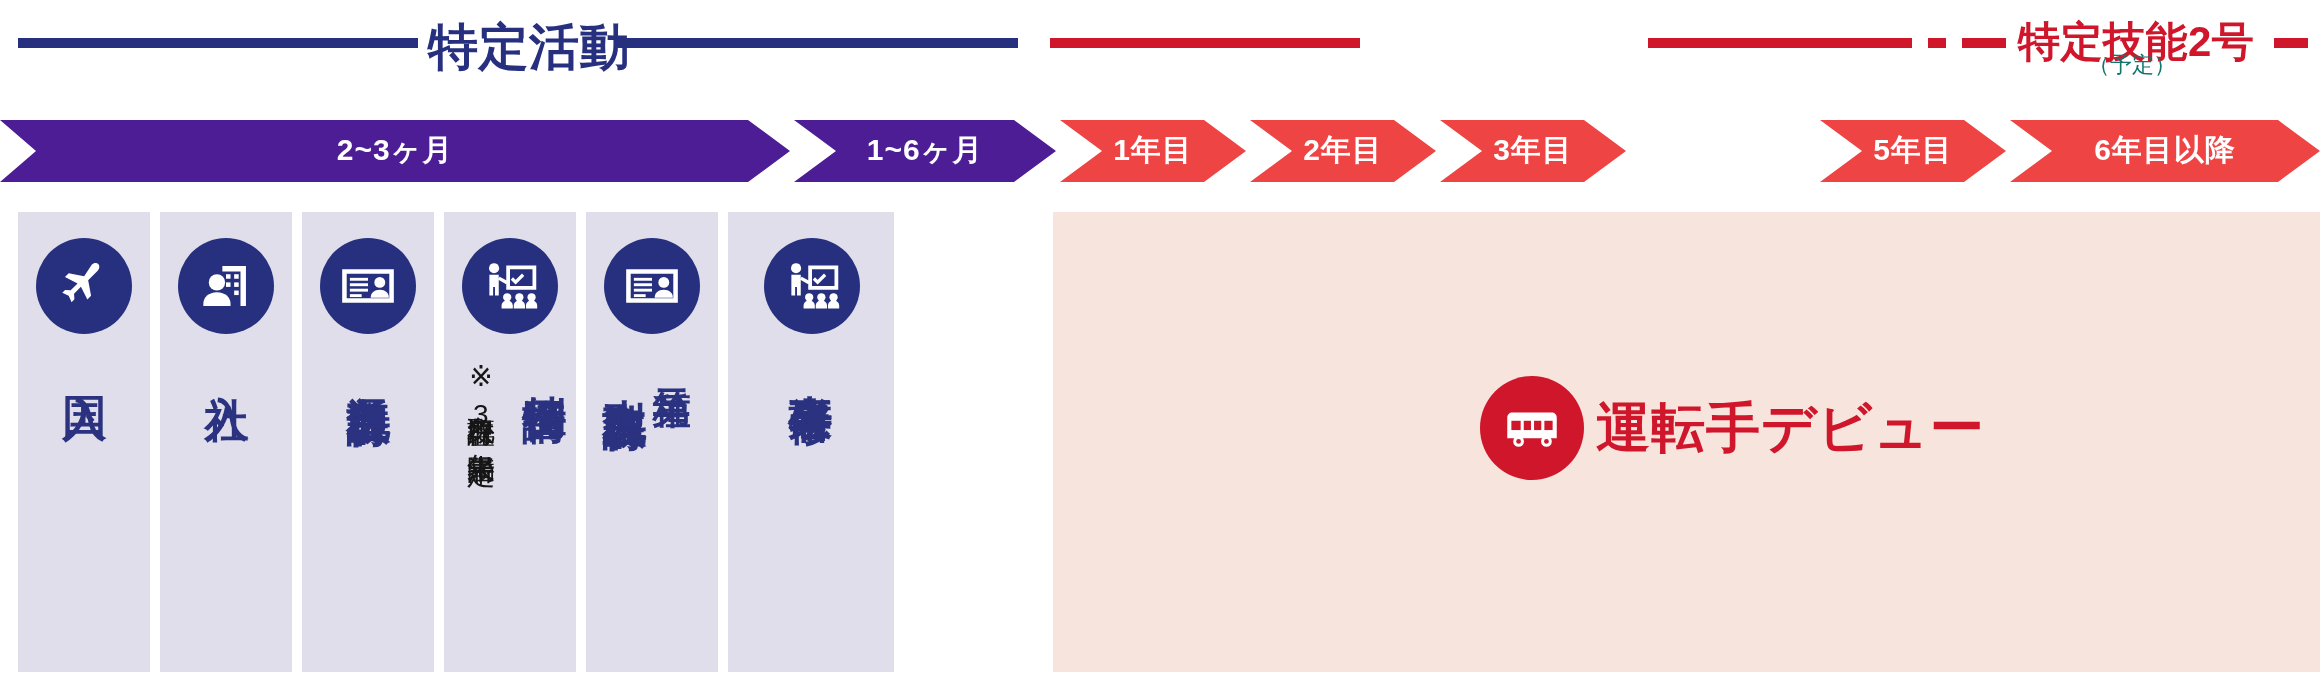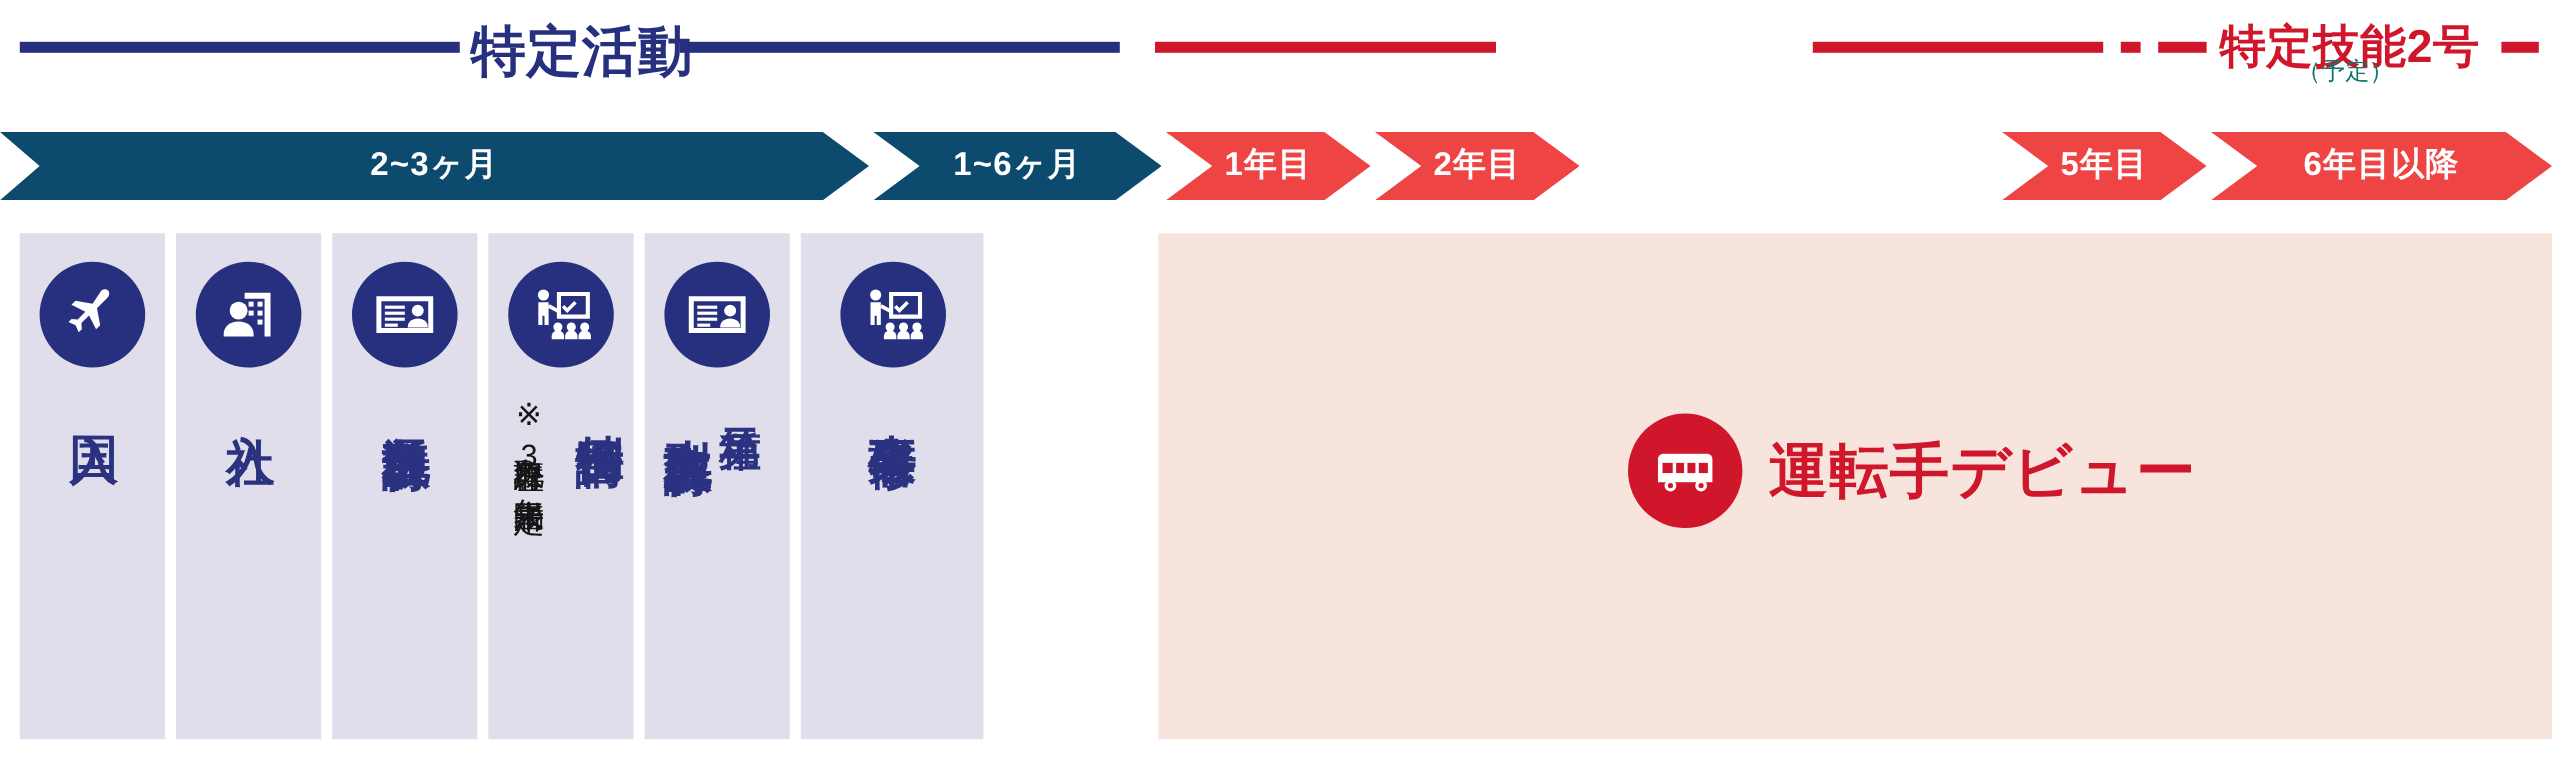--- a/index.html
+++ b/index.html
@@ -13,38 +13,38 @@
   .hdr-rule.red{background:#cf162b;}
   .hdr-label{position:absolute;font-weight:700;white-space:nowrap;letter-spacing:.5px;}
   .hdr-label.blue{color:#26307f;}
   .hdr-label.red{color:#cf162b;}
   .hdr-sub{position:absolute;font-weight:400;color:#0f766e;white-space:nowrap;}
 
   
   .ribbon{position:absolute;left:0;top:120;width:2320px;height:62px;}
   .chev{position:absolute;top:0;height:62px;display:flex;align-items:center;justify-content:center;
         color:#fff;font-weight:700;font-size:30px;letter-spacing:1px;}
-  .chev.blue{background:#0c4a6e;}
+  .chev.blue{background:#4c1d95;}
   .chev.red{background:#ef4444;}
   .chev span{position:relative;z-index:2;line-height:1;transform:translateY(-1px);}
 
   
   .cards{position:absolute;left:0;top:0;width:2320px;height:699px;}
   .card{position:absolute;top:212px;height:460px;background:#dfdeea;}
   .pink{position:absolute;top:212px;height:460px;background:#f7e4dc;}
 
   .circ{position:absolute;border-radius:50%;background:#26307f;display:flex;align-items:center;justify-content:center;}
   .circ svg{display:block;}
 
   .vlabel{position:absolute;writing-mode:vertical-rl;text-orientation:upright;
           color:#2b3280;font-weight:700;line-height:1.02;letter-spacing:2px;white-space:nowrap;}
   .vnote{position:absolute;writing-mode:vertical-rl;text-orientation:upright;
          color:#161616;font-weight:500;line-height:1.05;letter-spacing:1px;white-space:nowrap;}
 
-  .debut{position:absolute;display:flex;align-items:center;gap:24px;}
+  .debut{position:absolute;display:flex;align-items:center;gap:12px;}
   .debut .bcirc{width:104px;height:104px;border-radius:50%;background:#cf162b;display:flex;align-items:center;justify-content:center;}
   .debut .btext{color:#cf162b;font-weight:700;font-size:54px;letter-spacing:1px;white-space:nowrap;}
 </style>
 </head>
 <body>
 
 <div class="stage">
 
   <div class="header">
     <div class="hdr-rule blue" style="left:18px;top:38px;width:400px;"></div>
@@ -72,20 +72,23 @@
     </div>
 
     <div class="chev red" style="left:1060px;width:186px;clip-path:polygon(0 0, 144px 0, 186px 31px, 144px 62px, 0 62px, 42px 31px);">
       <span>1年目</span>
     </div>
 
     <div class="chev red" style="left:1250px;width:186px;clip-path:polygon(0 0, 144px 0, 186px 31px, 144px 62px, 0 62px, 42px 31px);">
       <span>2年目</span>
     </div>
 
+    <div class="chev red" style="left:1440px;width:186px;clip-path:polygon(0 0, 144px 0, 186px 31px, 144px 62px, 0 62px, 42px 31px);">
+      <span>3年目</span>
+    </div>
 
 
     <div class="chev red" style="left:1820px;width:186px;clip-path:polygon(0 0, 144px 0, 186px 31px, 144px 62px, 0 62px, 42px 31px);">
       <span>5年目</span>
     </div>
 
     <div class="chev red" style="left:2010px;width:310px;clip-path:polygon(0 0, 268px 0, 310px 31px, 268px 62px, 0 62px, 42px 31px);">
       <span>6年目以降</span>
     </div>
   </div>

